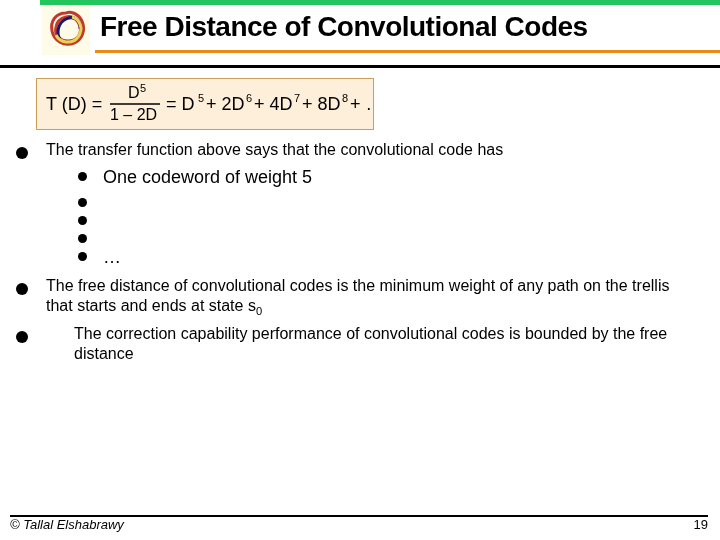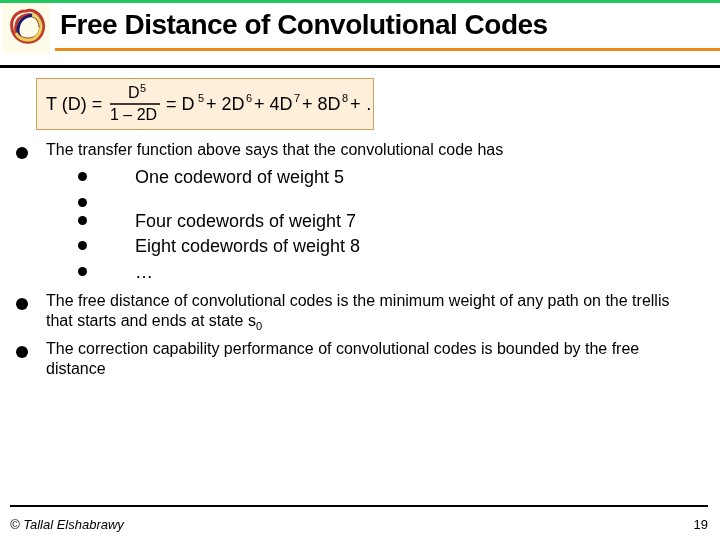--- a/index.html
+++ b/index.html
@@ -7,21 +7,22 @@
       width: 720px;
       height: 540px;
       font-family: Arial, Helvetica, sans-serif;
       background: #fff;
       position: relative;
       overflow: hidden;
     }
     .header {
       position: relative;
       height: 58px;
-      border-top: 3px solid #22c55e;
+      border-top: 5px solid #22c55e;
+      margin-left: 40px;
     }
     .logo-wrap {
       position: absolute;
       left: 2px;
       top: 0px;
       width: 48px;
       height: 50px;
     }
     .title {
       position: absolute;
@@ -102,33 +103,32 @@
       background: #000;
       border-radius: 50%;
       flex-shrink: 0;
       margin-top: 6px;
       margin-right: 16px;
     }
     .text-l2 {
       font-size: 18px;
       line-height: 1.25;
       color: #000;
-      margin-left: 32px;
     }
     .sub0 { font-size: 0.7em; vertical-align: sub; }
     .footer {
       position: absolute;
       left: 10px;
       right: 12px;
       bottom: 8px;
       border-top: 2px solid #000;
       display: flex;
       justify-content: space-between;
       font-size: 13px;
-      padding-top: 10px;
+      padding-top: 0;
     }
     .footer-left { font-style: italic; }
   </style>
 </head>
 <body>
 
 <div class="header">
   <div class="logo-wrap">
     <svg viewBox="0 0 48 50" width="48" height="50">
       <rect x="0" y="0" width="48" height="50" fill="#fffbe9" stroke="none"></rect>
@@ -173,40 +173,38 @@
   <div class="sublist">
     <div class="item-l2">
       <div class="bullet-l2"></div>
       <div class="text-l2">One codeword of weight 5</div>
     </div>
     <div class="item-l2">
       <div class="bullet-l2"></div>
     </div>
     <div class="item-l2">
       <div class="bullet-l2"></div>
-      <div class="text-l2">Four codewords of weight 7</div>
-    </div>
-    <div class="item-l2">
-      <div class="bullet-l2"></div>
-      <div class="text-l2">Eight codewords of weight 8</div>
+    </div>
+    <div class="item-l2">
+      <div class="bullet-l2"></div>
     </div>
     <div class="item-l2">
       <div class="bullet-l2"></div>
       <div class="text-l2">…</div>
     </div>
   </div>
 
   <div class="item-l1">
     <div class="bullet-l1"></div>
     <div class="text-l1">
       <span>The free distance of convolutional codes is the minimum weight of any path on the trellis that starts and ends at state s</span><span class="sub0">0</span>
     </div>
   </div>
 
-  <div class="item-l1" style="margin-top:6px;">
+  <div class="item-l1" style="margin-top:6px;gap:28px;">
     <div class="bullet-l1"></div>
     <div class="text-l1">The correction capability performance of convolutional codes is bounded by the free distance</div>
   </div>
 
 </div>
 
 <div class="footer">
   <span class="footer-left">© Tallal Elshabrawy</span>
   <span>19</span>
 </div>

